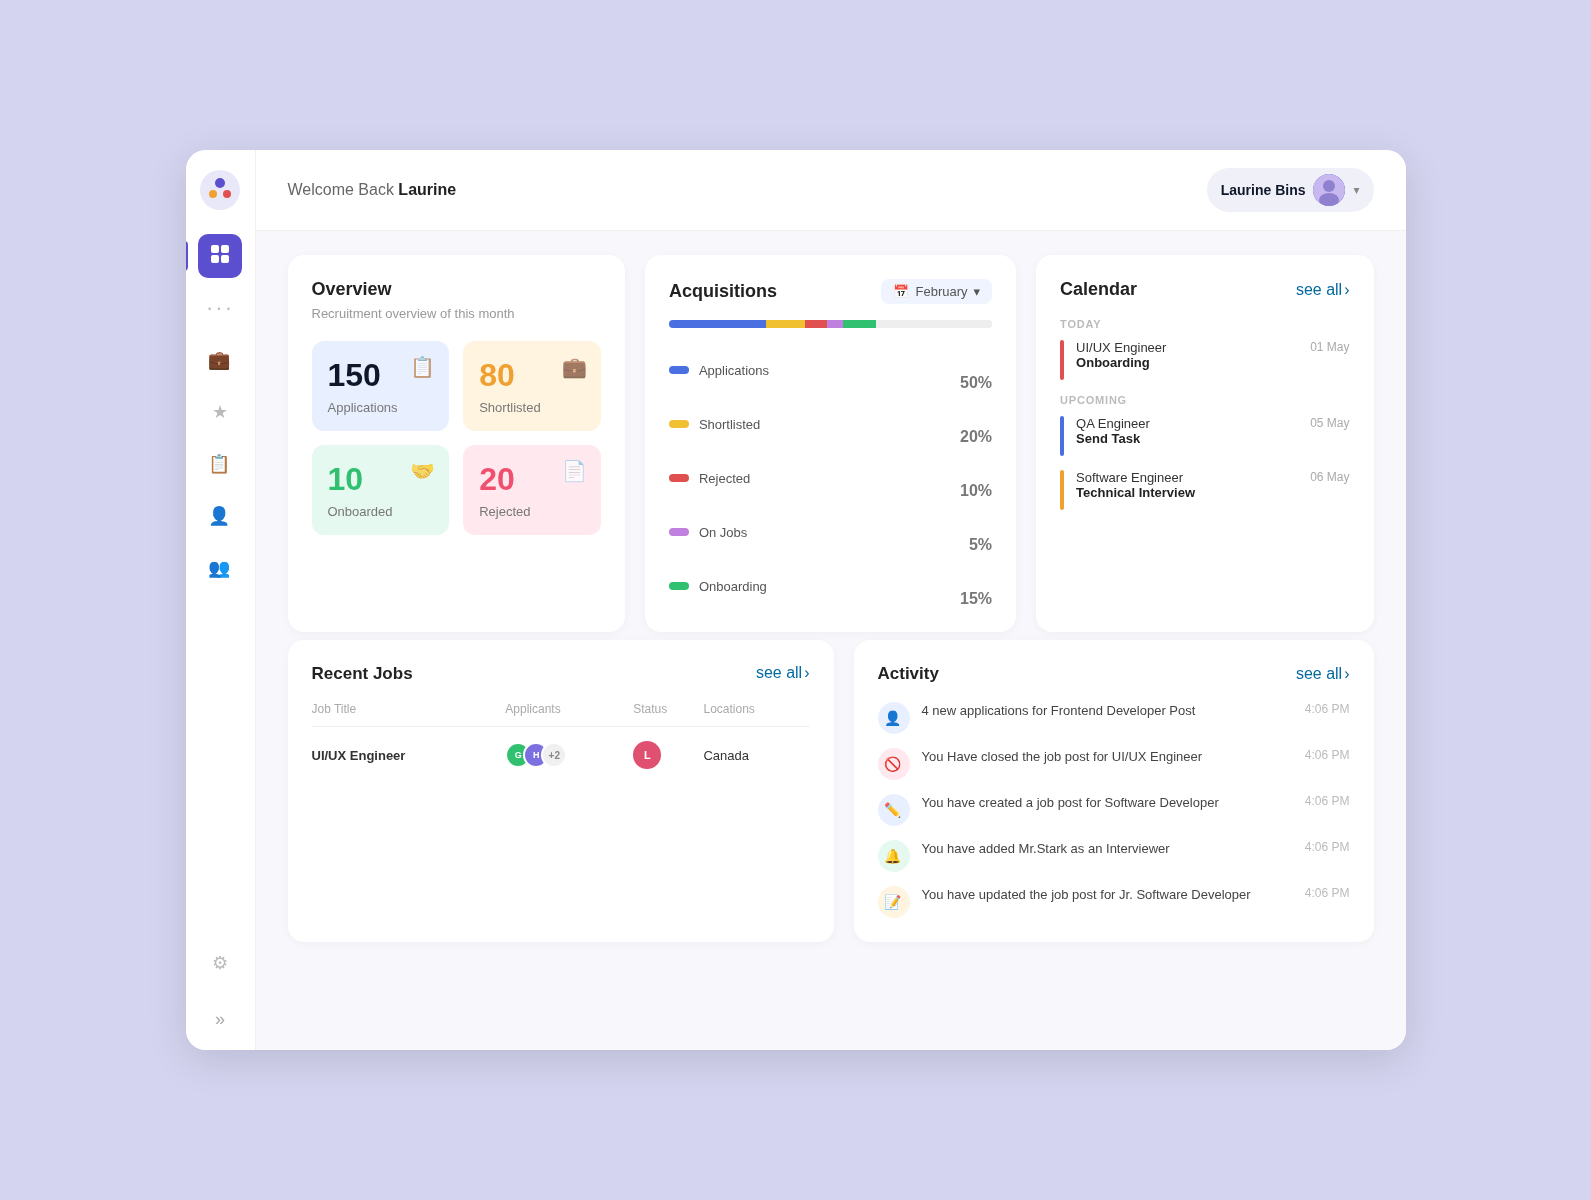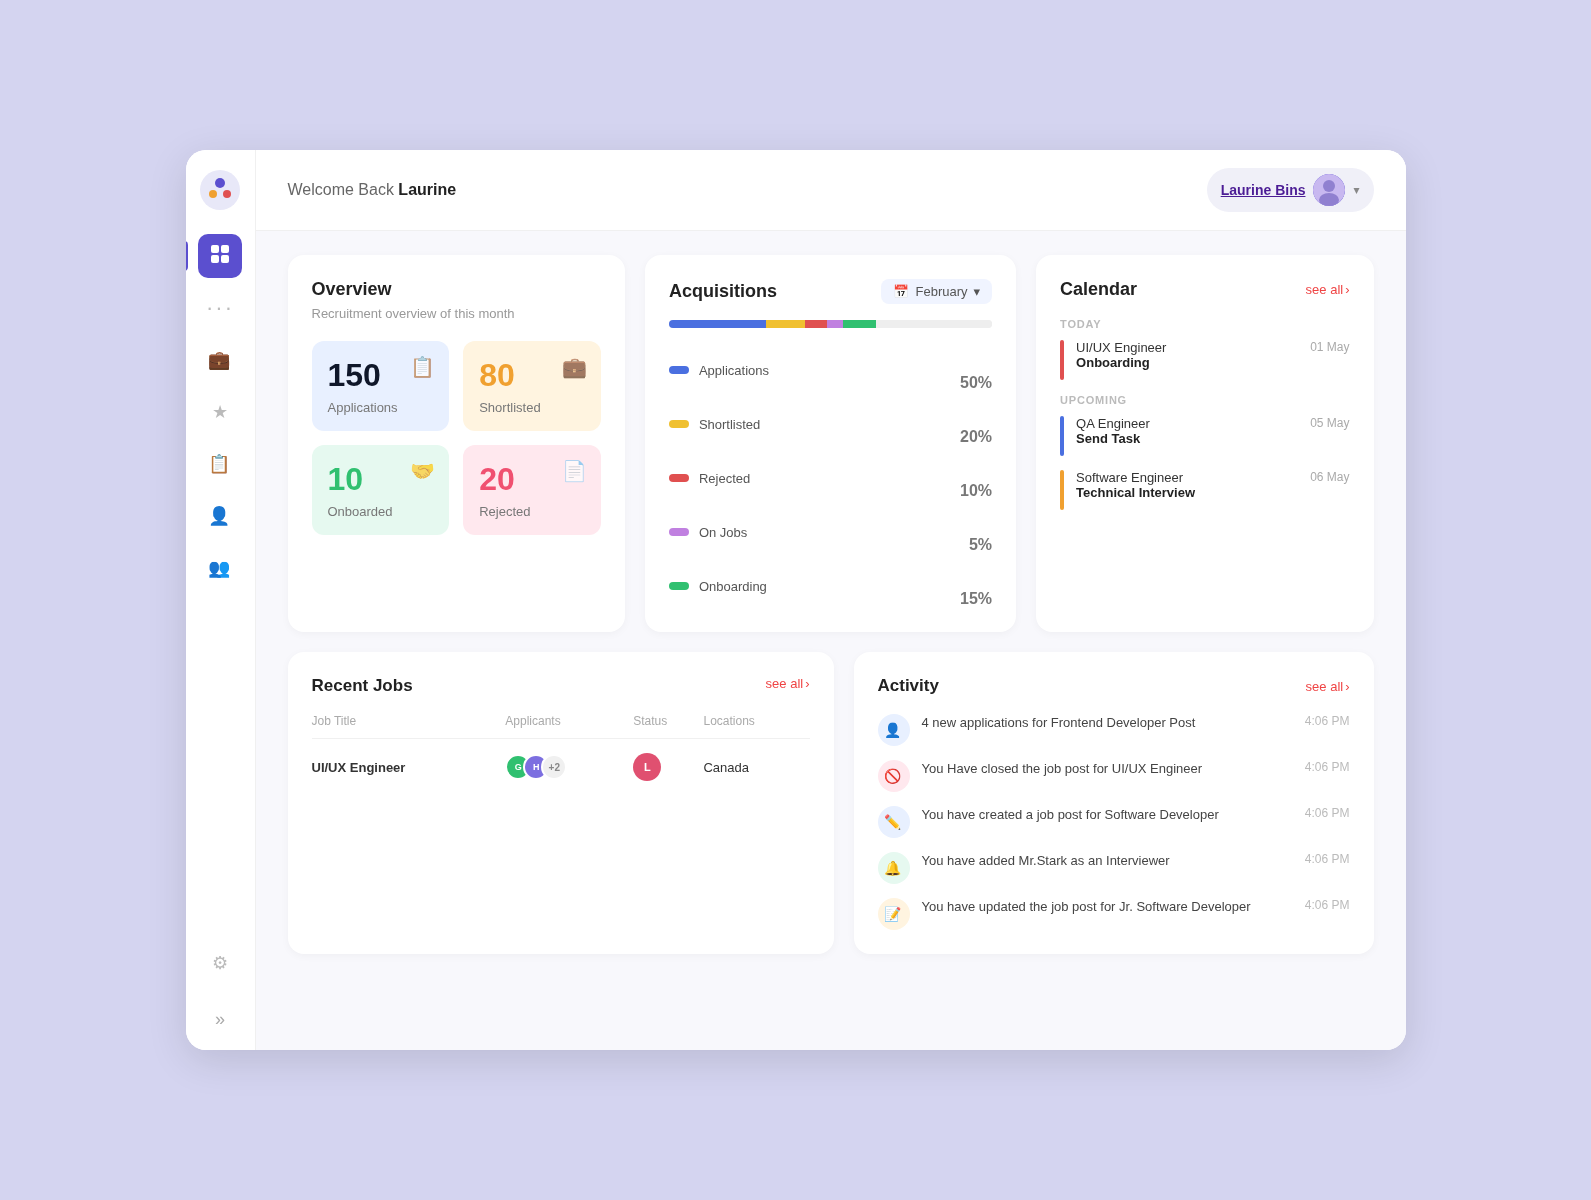--- a/index.html
+++ b/index.html
@@ -101,22 +101,21 @@
       align-items: center;
       background: #f0f0f8;
       border-radius: 30px;
       padding: 6px 14px 6px 14px;
       gap: 8px;
       cursor: pointer;
     }
     .header-user-name {
       font-size: 14px;
       font-weight: 600;
-      color: #4c1d95;
-      text-decoration: underline;
+      color: #0f172a;
     }
     .header-avatar {
       width: 32px;
       height: 32px;
       border-radius: 50%;
       background: linear-gradient(135deg, #7c6fe0, #5b4fcf);
       display: flex;
       align-items: center;
       justify-content: center;
       color: white;
@@ -124,21 +123,21 @@
       font-weight: 700;
       overflow: hidden;
     }
     .chevron-icon { color: #888; font-size: 12px; }
     
     .dashboard {
       flex: 1;
       padding: 24px 32px;
       display: flex;
       flex-direction: column;
-      gap: 20px;
+      gap: 8px;
     }
     
     .top-row {
       display: grid;
       grid-template-columns: 1fr 1.1fr 1fr;
       gap: 20px;
     }
     
     .card {
       background: #fff;
@@ -262,22 +261,22 @@
       align-items: center;
       justify-content: space-between;
       margin-bottom: 18px;
     }
     .cal-title {
       font-size: 18px;
       font-weight: 700;
       color: #222;
     }
     .see-all-link {
-      font-size: 13px;
-      color: #ef4444;
+      font-size: 16px;
+      color: #0369a1;
       cursor: pointer;
       display: flex;
       align-items: center;
       gap: 2px;
     }
     .cal-section-label {
       font-size: 11px;
       color: #bbb;
       font-weight: 700;
       letter-spacing: 0.8px;

